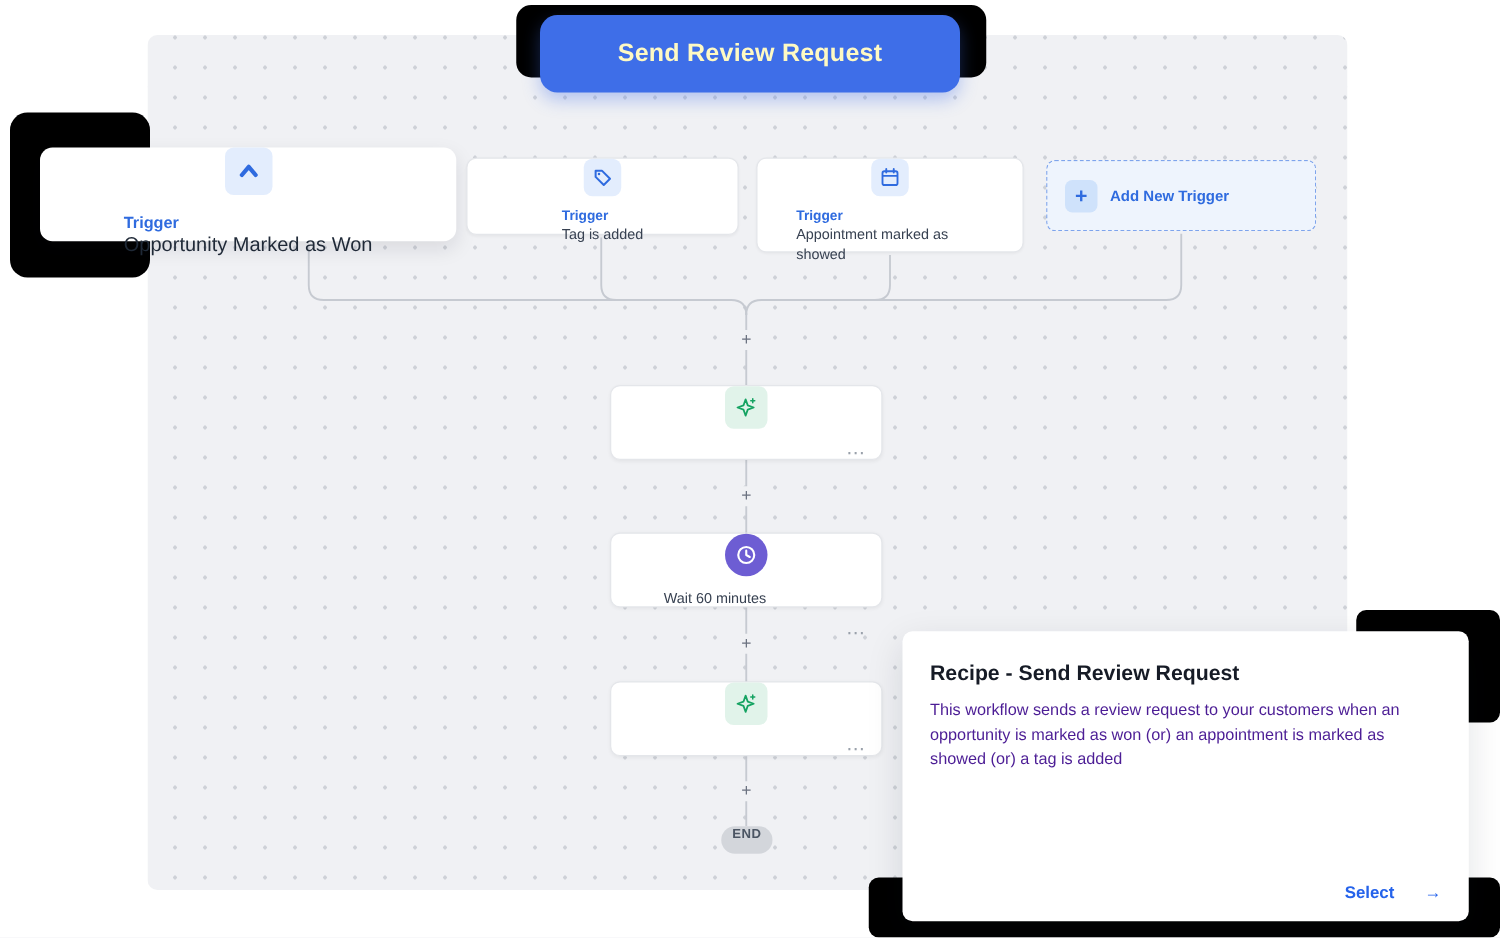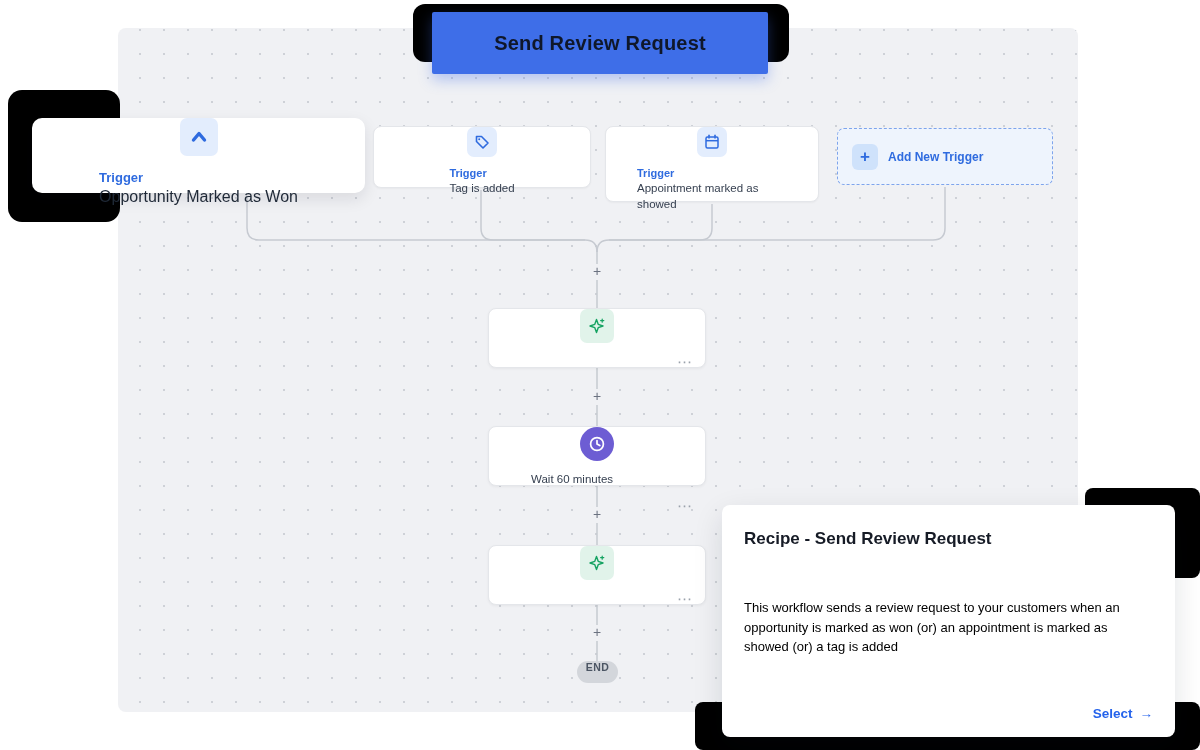--- a/index.html
+++ b/index.html
@@ -11,22 +11,22 @@
   
   .black-shape { background:#000; border-radius:12px; z-index:2; }
 
   
   .canvas { left:118px; top:28px; width:960px; height:684px; background:#f0f1f4; border-radius:8px; z-index:1;
     background-image: radial-gradient(#ced1d7 1.3px, transparent 1.4px);
     background-size:24px 24px; background-position:10px 14px; }
   .canvas-header { left:118px; top:28px; width:960px; height:42px; background:#ffffff; border-radius:8px 8px 0 0; z-index:1; border-bottom:1px solid #eceef1; }
 
   
-  .title-btn { left:432px; top:12px; width:336px; height:62px; background:#3e6ee8; border-radius:2px; z-index:3;
-    display:flex; align-items:center; justify-content:center; color:#0f172a; font-size:20px; font-weight:700; letter-spacing:.2px;
+  .title-btn { left:432px; top:12px; width:336px; height:62px; background:#3e6ee8; border-radius:14px; z-index:3;
+    display:flex; align-items:center; justify-content:center; color:#fef9c3; font-size:20px; font-weight:700; letter-spacing:.2px;
     box-shadow:0 6px 14px rgba(62,110,232,.35); cursor:pointer; }
 
   
   svg.connectors { left:0; top:0; width:1200px; height:750px; z-index:2; pointer-events:none; }
 
   
   .card { background:#fff; border:1px solid #e4e6ea; border-radius:8px; z-index:3; display:flex; align-items:center; gap:10px; cursor:pointer;flex-direction:column; }
 
   .trigger-main { left:32px; top:118px; width:333px; height:75px; padding:0 18px; gap:14px; border:none;
     box-shadow:0 6px 16px rgba(17,24,39,.10); border-radius:10px; }
@@ -59,22 +59,22 @@
 
   .plus-node { width:16px; height:16px; z-index:3; background:#f0f1f4; color:#6b7280; font-size:14px; line-height:15px; text-align:center; cursor:pointer; }
 
   .end-pill { left:577px; top:661px; width:41px; height:22px; background:#d3d6db; border-radius:11px; z-index:3;
     color:#4b5563; font-size:10.5px; font-weight:700; display:flex; align-items:flex-start; justify-content:center; letter-spacing:.4px; }
 
   
   .recipe-panel { left:722px; top:505px; width:453px; height:232px; background:#fff; border-radius:8px; z-index:3;
     box-shadow:0 10px 30px rgba(17,24,39,.12); padding:24px 22px 16px 22px; display:flex; flex-direction:column; }
   .recipe-panel h2 { font-size:17px; color:#161b26; font-weight:700; margin-bottom:9px; }
-  .recipe-panel p { font-size:13px; color:#000000; line-height:1.5; max-width:400px;margin-top:40px; }
-  .recipe-panel .select-row { margin-top:auto; align-self:flex-end; display:flex; align-items:center; gap:7px;
+  .recipe-panel p { font-size:13px; color:#4c1d95; line-height:1.5; max-width:400px; }
+  .recipe-panel .select-row { margin-top:auto; align-self:flex-end; display:flex; align-items:center; gap:24px;
     color:#2563eb; font-size:13.5px; font-weight:700; cursor:pointer; }
 </style>
 </head>
 <body>
 
 <div class="abs canvas-header"></div>
 <div class="abs canvas"></div>
 
 <svg class="abs connectors" viewBox="0 0 1200 750">
   <g fill="none" stroke="#c6cad1" stroke-width="1.5">

